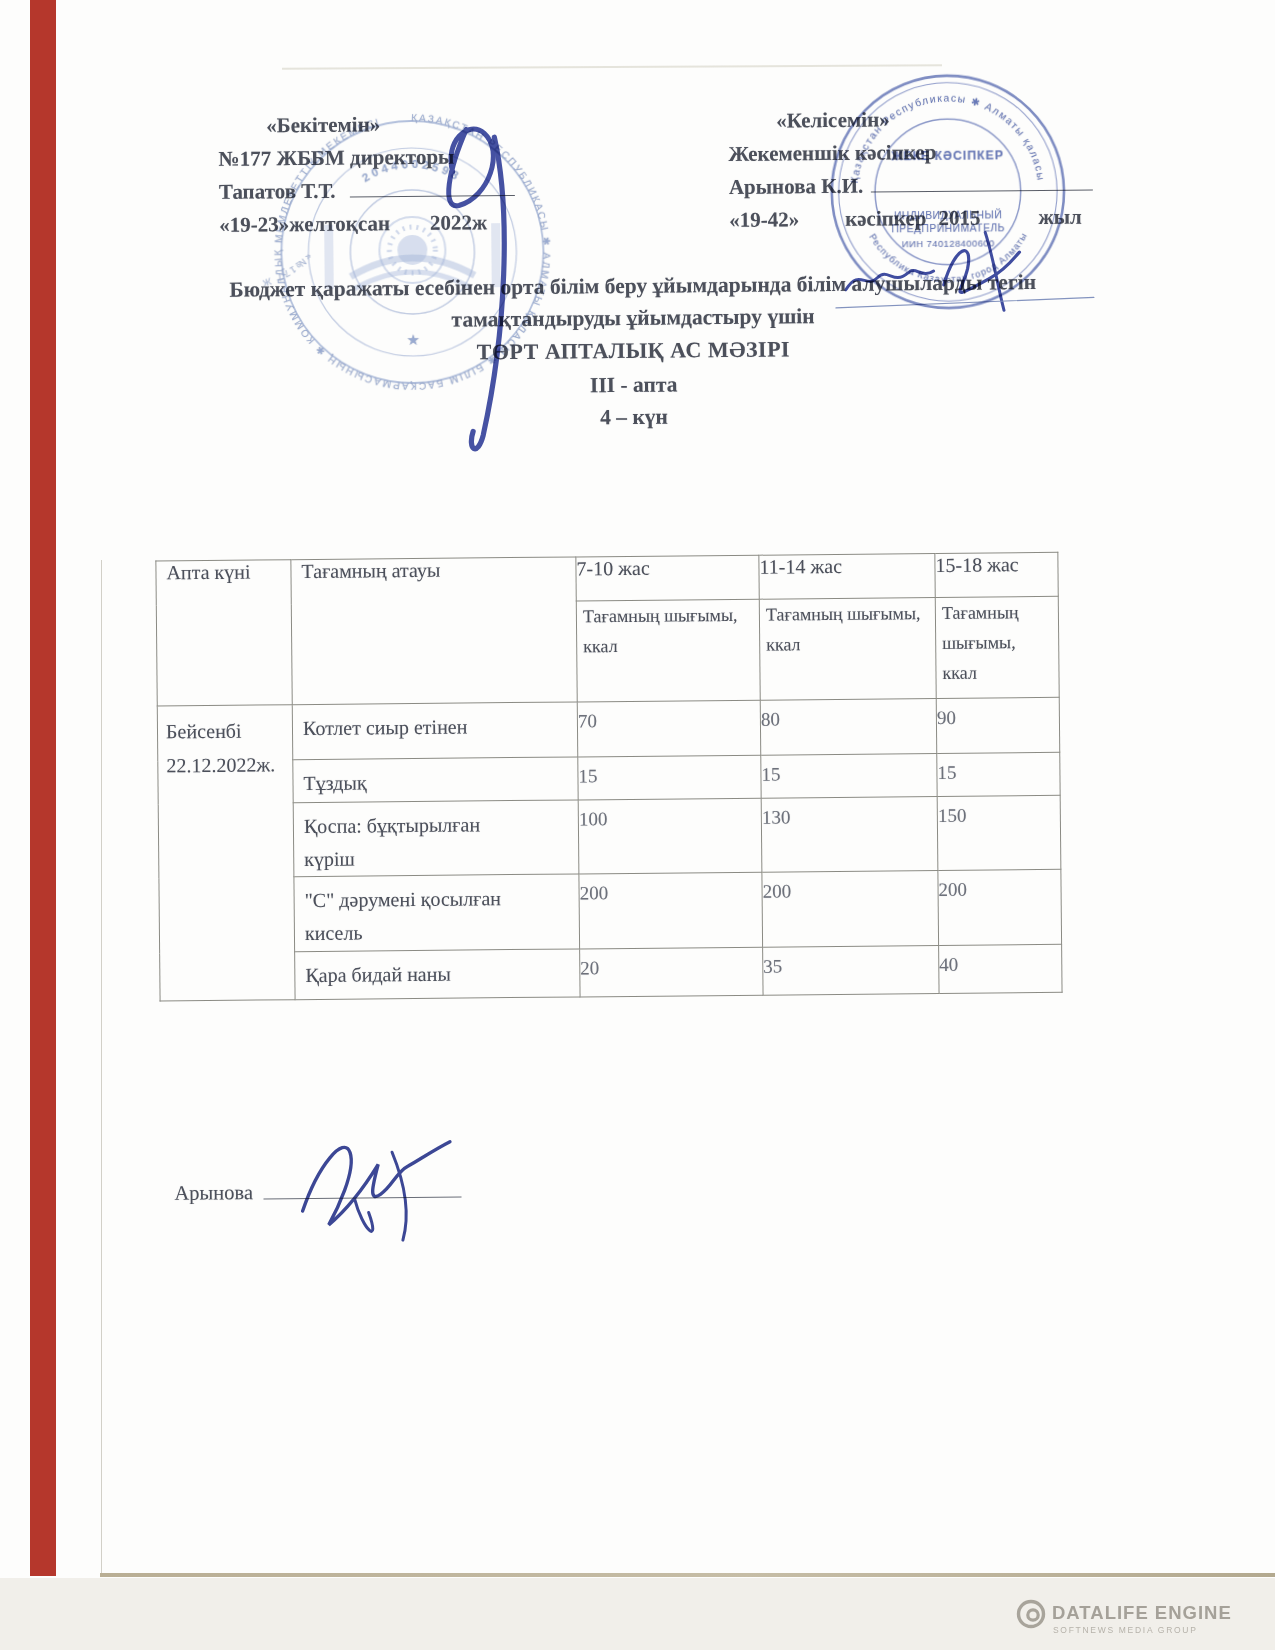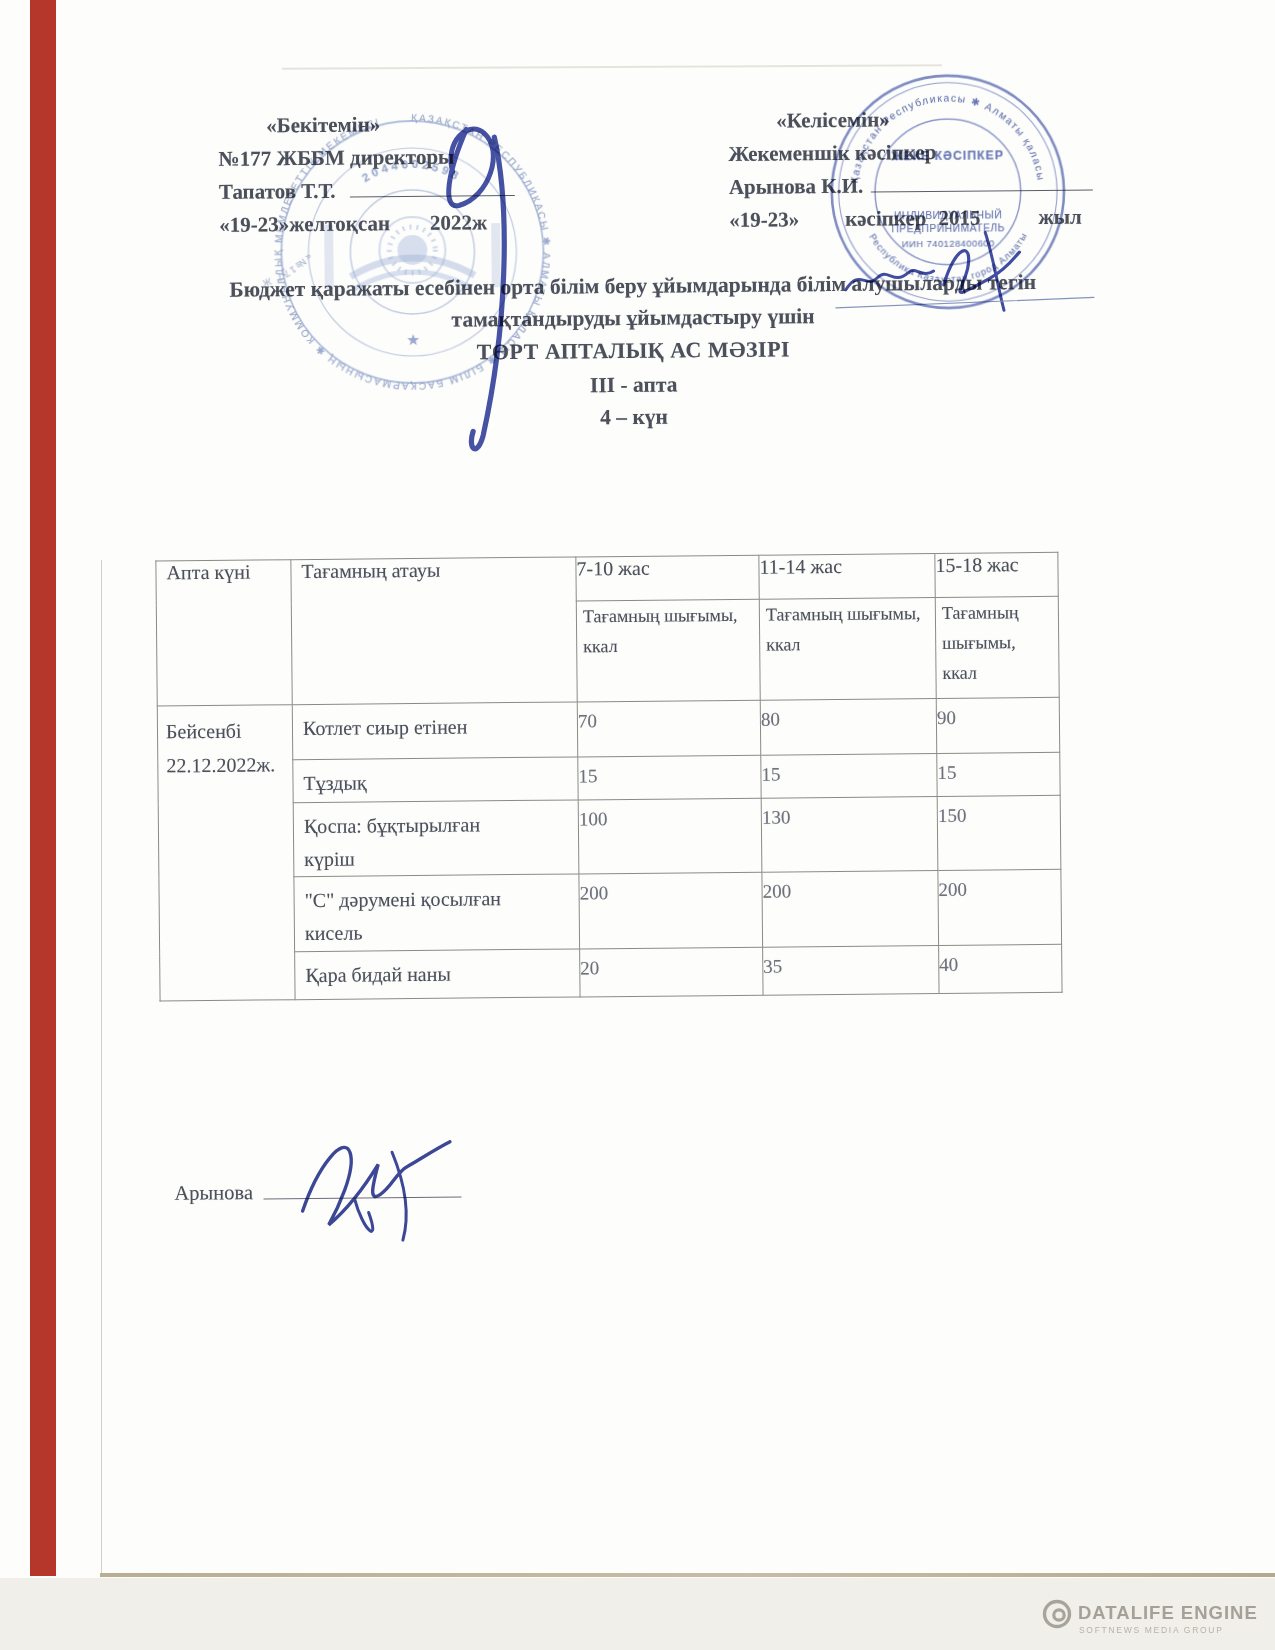--- a/index.html
+++ b/index.html
@@ -11,21 +11,21 @@
   .redbar { position:absolute; left:30px; top:0; width:26px; height:1576px; background:#b5372c; z-index:6; }
 
   
   .edge-left { position:absolute; left:101px; top:560px; width:1px; height:1015px; background:#d2d0c8; }
   .edge-top  { position:absolute; left:282px; top:66px; width:660px; height:2px; background:#d6d3c6; opacity:.6; transform:rotate(-0.3deg); }
   .edge-bottom { position:absolute; left:100px; top:1573px; width:1175px; height:4px;
     background:linear-gradient(90deg,#b9ae94,#c6bda6 55%,#b3a98f); }
 
   
   .footer { position:absolute; left:0; top:1578px; width:1275px; height:72px; background:#f1efea;
-    display:flex; justify-content:flex-end; align-items:center; }
+    display:flex; justify-content:flex-end; align-items:center; padding-right:26px; }
 
   
   #doc { position:absolute; left:0; top:0; width:1275px; height:1650px;
     transform:rotate(-0.55deg); transform-origin:620px 520px;
     color:#4c505b; text-shadow:0 0 1px rgba(76,80,91,.30); }
 
   .appr { position:absolute; font-size:21px; font-weight:bold; line-height:33px; }
   .appr-left  { left:222px; top:106px; width:340px; }
   .appr-right { left:732px; top:106px; width:400px; }
   .appr .cword { padding-left:48px; }
@@ -79,21 +79,21 @@
       <div class="cword">«Бекітемін»</div>
       <div>№177 ЖББМ директоры</div>
       <div><span>Тапатов Т.Т.</span><span class="uline w165"></span></div>
       <div><span>«19-23»желтоқсан</span><span class="gap40"></span><span>2022ж</span></div>
     </div>
 
     <div class="appr appr-right">
       <div class="cword">«Келісемін»</div>
       <div>Жекеменшік кәсіпкер</div>
       <div><span>Арынова К.И.</span><span class="uline w220"></span></div>
-      <div><span>«19-23»</span><span class="gap-m"></span><span>кәсіпкер</span><span class="gap-s"></span><span>2015</span><span class="gap-y"></span><span>жыл</span></div>
+      <div><span>«19-42»</span><span class="gap-m"></span><span>кәсіпкер</span><span class="gap-s"></span><span>2015</span><span class="gap-y"></span><span>жыл</span></div>
     </div>
 
     <div class="title">
       <div>Бюджет қаражаты есебінен орта білім беру ұйымдарында білім алушыларды тегін</div>
       <div>тамақтандыруды ұйымдастыру үшін</div>
       <div class="t3">ТӨРТ АПТАЛЫҚ АС МӘЗІРІ</div>
       <div class="t4">III - апта</div>
       <div>4 – күн</div>
     </div>
 

